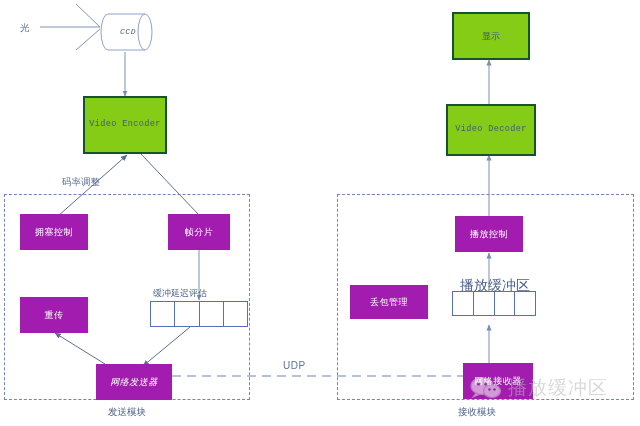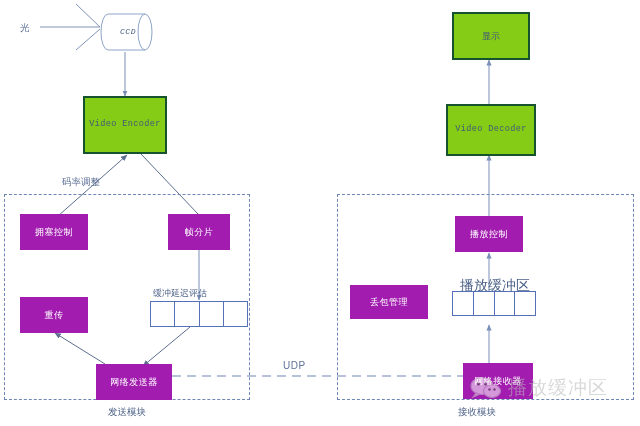--- a/index.html
+++ b/index.html
@@ -171,21 +171,21 @@
   <div class="node white" style="left:452px; top:12px; width:78px; height:48px;">显示</div>
   <div class="node white mono" style="left:446px; top:104px; width:90px; height:52px;">Video Decoder</div>
 
   <div class="dashbox" style="left:4px; top:194px; width:246px; height:206px;"></div>
   <div class="caption gray" style="left:62px; top:176px;">码率调整</div>
   <div class="caption" style="left:108px; top:406px;">发送模块</div>
 
   <div class="node green" style="left:20px; top:214px; width:68px; height:36px;">拥塞控制</div>
   <div class="node green" style="left:168px; top:214px; width:62px; height:36px;">帧分片</div>
   <div class="node green" style="left:20px; top:297px; width:68px; height:36px;">重传</div>
-  <div class="node green" style="left:96px; top:364px; width:76px; height:36px;">网络发送器</div>
+  <div class="node green" style="left:96px; top:364px; width:76px; height:36px;font-style:italic;">网络发送器</div>
 
   <div class="caption" style="left:153px; top:287px; font-size:9px;">缓冲延迟评估</div>
   <div class="buffer" style="left:150px; top:301px; width:98px; height:26px;">
     <div class="cell"></div>
     <div class="cell"></div>
     <div class="cell"></div>
     <div class="cell"></div>
   </div>
 
   <div class="dashbox" style="left:337px; top:194px; width:297px; height:206px;"></div>

